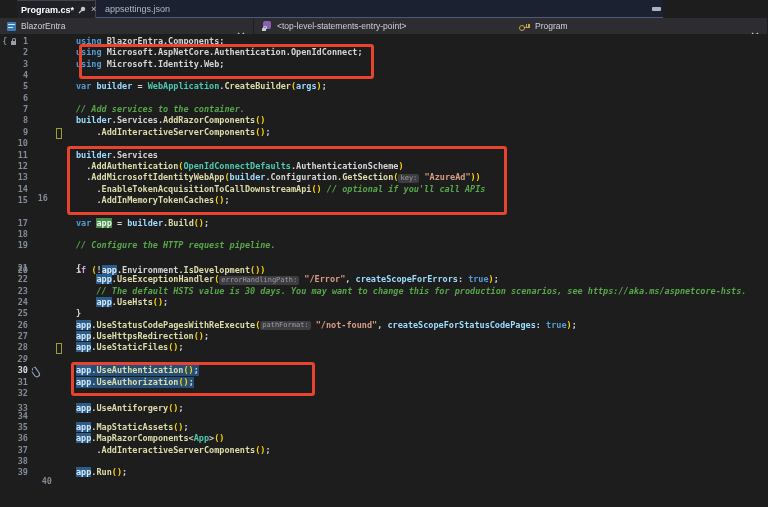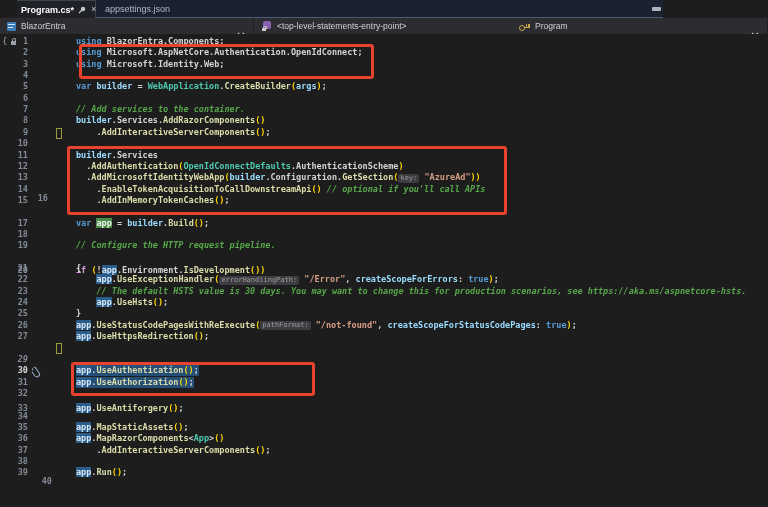--- a/index.html
+++ b/index.html
@@ -140,20 +140,21 @@
       <div class="row" style="top: 194.95px;"><span class="ln">18</span><span class="code"></span></div>
       <div class="row" style="top: 206.3px;"><span class="ln">19</span><span class="code"><span class="tk-cm">// Configure the HTTP request pipeline.</span></span></div>
       <div class="row" style="top: 231px;"><span class="ln">20</span><span class="code"><span class="tk-c">if</span><span class="tk-p"> </span><span class="tk-b">(</span><span class="tk-p">!</span><span class="tk-ar">app</span><span class="tk-p">.Environment.</span><span class="tk-m">IsDevelopment</span><span class="tk-b">()</span><span class="tk-b">)</span></span></div>
       <div class="row" style="top: 229px;"><span class="ln">21</span><span class="code"><span class="tk-p">{</span></span></div>
       <div class="row" style="top: 240.35px;"><span class="ln">22</span><span class="code"><span class="tk-p">    </span><span class="tk-ar">app</span><span class="tk-p">.</span><span class="tk-m">UseExceptionHandler</span><span class="tk-b">(</span><span class="tk-h">errorHandlingPath:</span><span class="tk-p"> </span><span class="tk-s">"/Error"</span><span class="tk-p">, </span><span class="tk-v">createScopeForErrors</span><span class="tk-p">: </span><span class="tk-k">true</span><span class="tk-b">)</span><span class="tk-p">;</span></span></div>
       <div class="row" style="top: 251.7px;"><span class="ln">23</span><span class="code"><span class="tk-p">    </span><span class="tk-cm">// The default HSTS value is 30 days. You may want to change this for production scenarios, see </span><span class="tk-lk">https://aka.ms/aspnetcore-hsts</span><span class="tk-cm">.</span></span></div>
       <div class="row" style="top: 263.05px;"><span class="ln">24</span><span class="code"><span class="tk-p">    </span><span class="tk-ar">app</span><span class="tk-p">.</span><span class="tk-m">UseHsts</span><span class="tk-b">()</span><span class="tk-p">;</span></span></div>
       <div class="row" style="top: 274.4px;"><span class="ln">25</span><span class="code"><span class="tk-p">}</span></span></div>
       <div class="row" style="top: 285.75px;"><span class="ln">26</span><span class="code"><span class="tk-ar">app</span><span class="tk-p">.</span><span class="tk-m">UseStatusCodePagesWithReExecute</span><span class="tk-b">(</span><span class="tk-h">pathFormat:</span><span class="tk-p"> </span><span class="tk-s">"/not-found"</span><span class="tk-p">, </span><span class="tk-v">createScopeForStatusCodePages</span><span class="tk-p">: </span><span class="tk-k">true</span><span class="tk-b">)</span><span class="tk-p">;</span></span></div>
       <div class="row" style="top: 297.1px;"><span class="ln">27</span><span class="code"><span class="tk-ar">app</span><span class="tk-p">.</span><span class="tk-m">UseHttpsRedirection</span><span class="tk-b">()</span><span class="tk-p">;</span></span></div>
+      <div class="row" style="top: 308.45px;"><span class="ln">28</span><span class="code"><span class="tk-ar">app</span><span class="tk-p">.</span><span class="tk-m">UseStaticFiles</span><span class="tk-b">()</span><span class="tk-p">;</span></span></div>
       <div class="row" style="top: 319.8px; font-style: italic;"><span class="ln">29</span><span class="code"></span></div>
       <div class="row" style="top: 331.15px;"><span class="ln cur">30</span><span class="code selbg"><span class="tk-ar">app</span><span class="tk-p">.</span><span class="tk-m">UseAuthentication</span><span class="tk-b">()</span><span class="tk-p">;</span></span></div>
       <div class="row" style="top: 342.5px;"><span class="ln">31</span><span class="code selbg"><span class="tk-ar">app</span><span class="tk-p">.</span><span class="tk-m">UseAuthorization</span><span class="tk-b">()</span><span class="tk-p">;</span></span></div>
       <div class="row" style="top: 353.85px;"><span class="ln">32</span><span class="code"></span></div>
       <div class="row" style="top: 369px;"><span class="ln">33</span><span class="code"><span class="tk-ar">app</span><span class="tk-p">.</span><span class="tk-m">UseAntiforgery</span><span class="tk-b">()</span><span class="tk-p">;</span></span></div>
       <div class="row" style="top: 376.55px;"><span class="ln">34</span><span class="code"></span></div>
       <div class="row" style="top: 387.9px;"><span class="ln">35</span><span class="code"><span class="tk-ar">app</span><span class="tk-p">.</span><span class="tk-m">MapStaticAssets</span><span class="tk-b">()</span><span class="tk-p">;</span></span></div>
       <div class="row" style="top: 399.25px;"><span class="ln">36</span><span class="code"><span class="tk-ar">app</span><span class="tk-p">.</span><span class="tk-m">MapRazorComponents</span><span class="tk-p">&lt;</span><span class="tk-t">App</span><span class="tk-p">&gt;</span><span class="tk-b">()</span></span></div>
       <div class="row" style="top: 410.6px;"><span class="ln">37</span><span class="code"><span class="tk-p">    .</span><span class="tk-m">AddInteractiveServerComponents</span><span class="tk-b">()</span><span class="tk-p">;</span></span></div>
       <div class="row" style="top: 421.95px;"><span class="ln">38</span><span class="code"></span></div>

